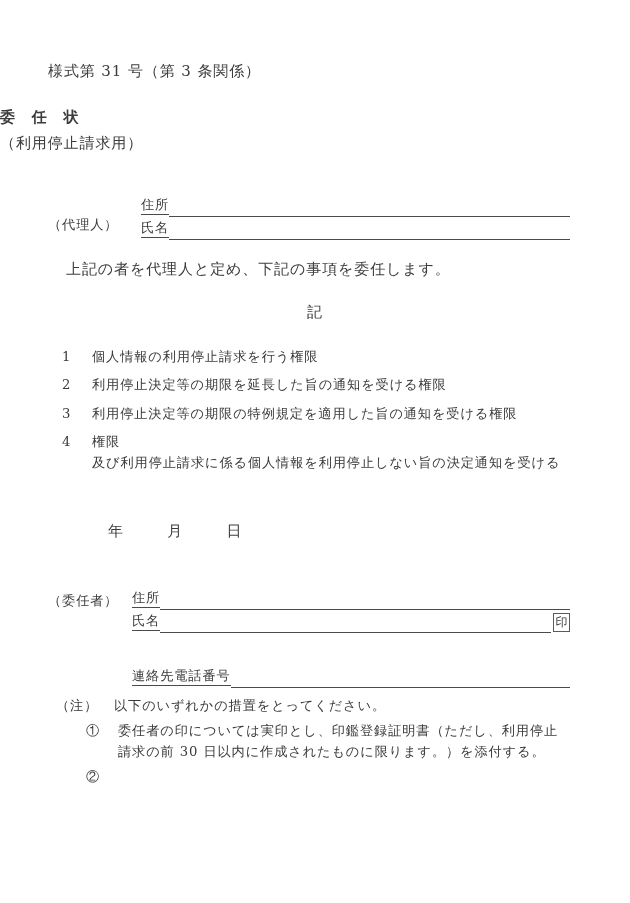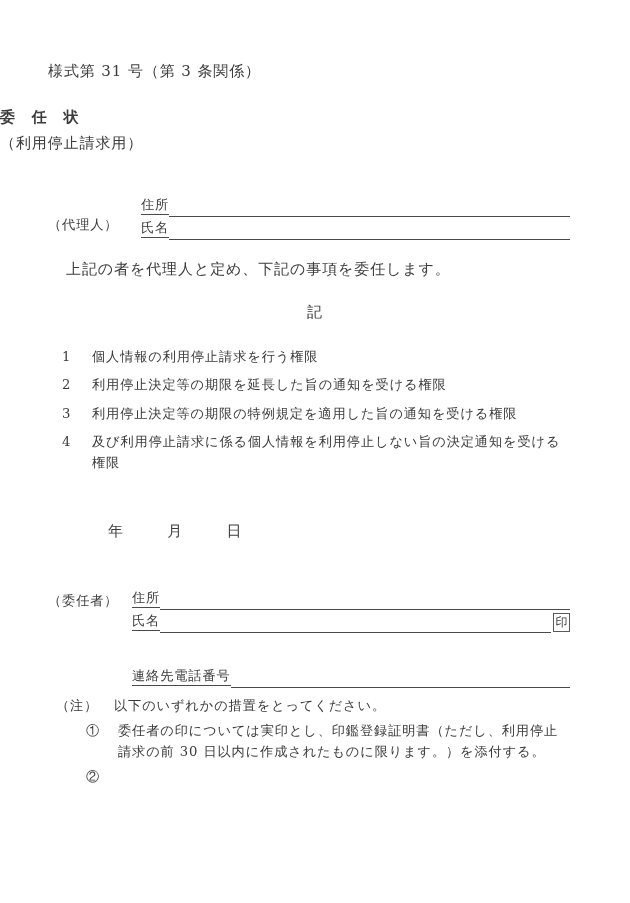--- a/index.html
+++ b/index.html
@@ -184,22 +184,22 @@
     <div class="item">
       <div class="item-num">3</div>
       <div class="item-text">
         <span>利用停止決定等の期限の特例規定を適用した旨の通知を受ける権限</span>
       </div>
     </div>
 
     <div class="item">
       <div class="item-num">4</div>
       <div class="item-text">
+        <span class="cont">権限</span>
         <span class="cont">及び利用停止請求に係る個人情報を利用停止しない旨の決定通知を受ける</span>
-        <span class="cont">権限</span>
       </div>
     </div>
 
   </div>
 
   <div class="t date-line">
     <span>年</span>
     <span class="date-gap"></span>
     <span>月</span>
     <span class="date-gap"></span>

